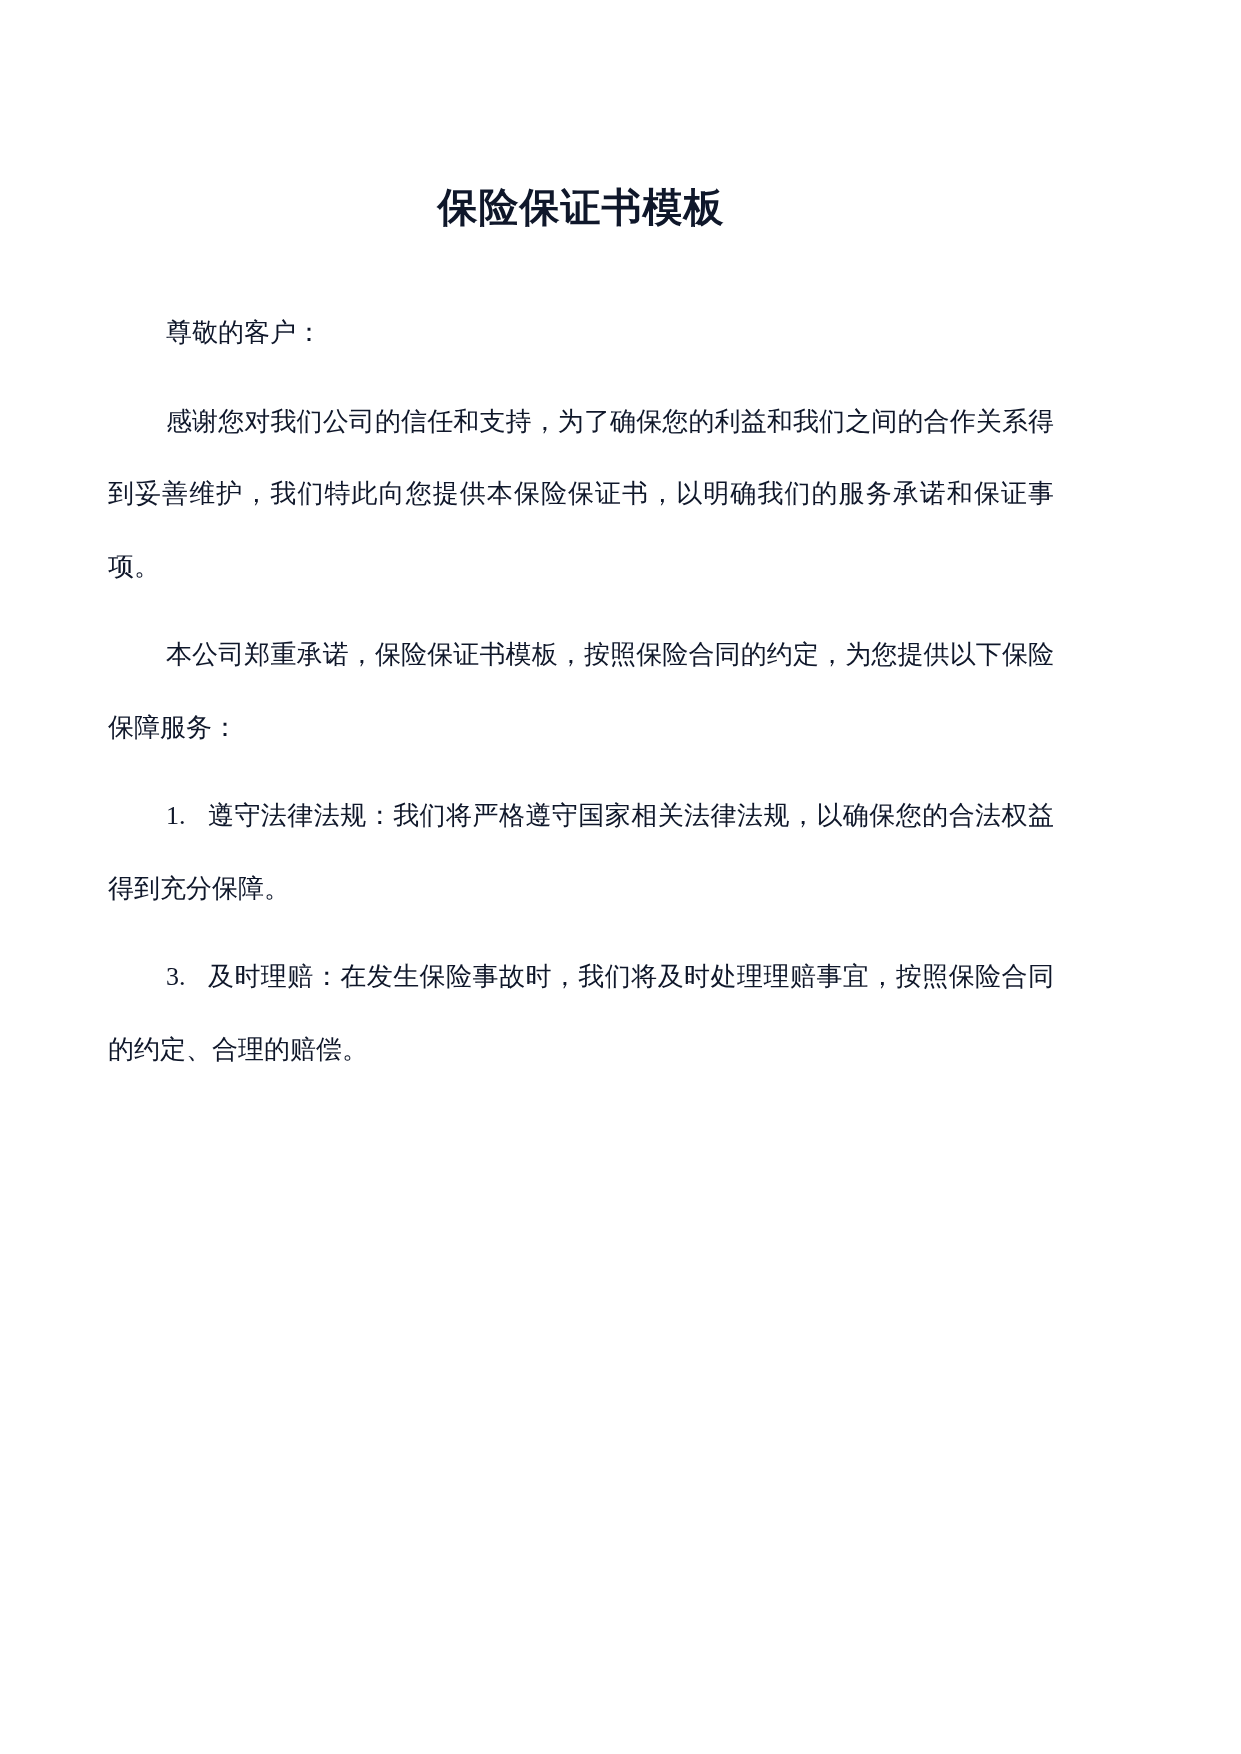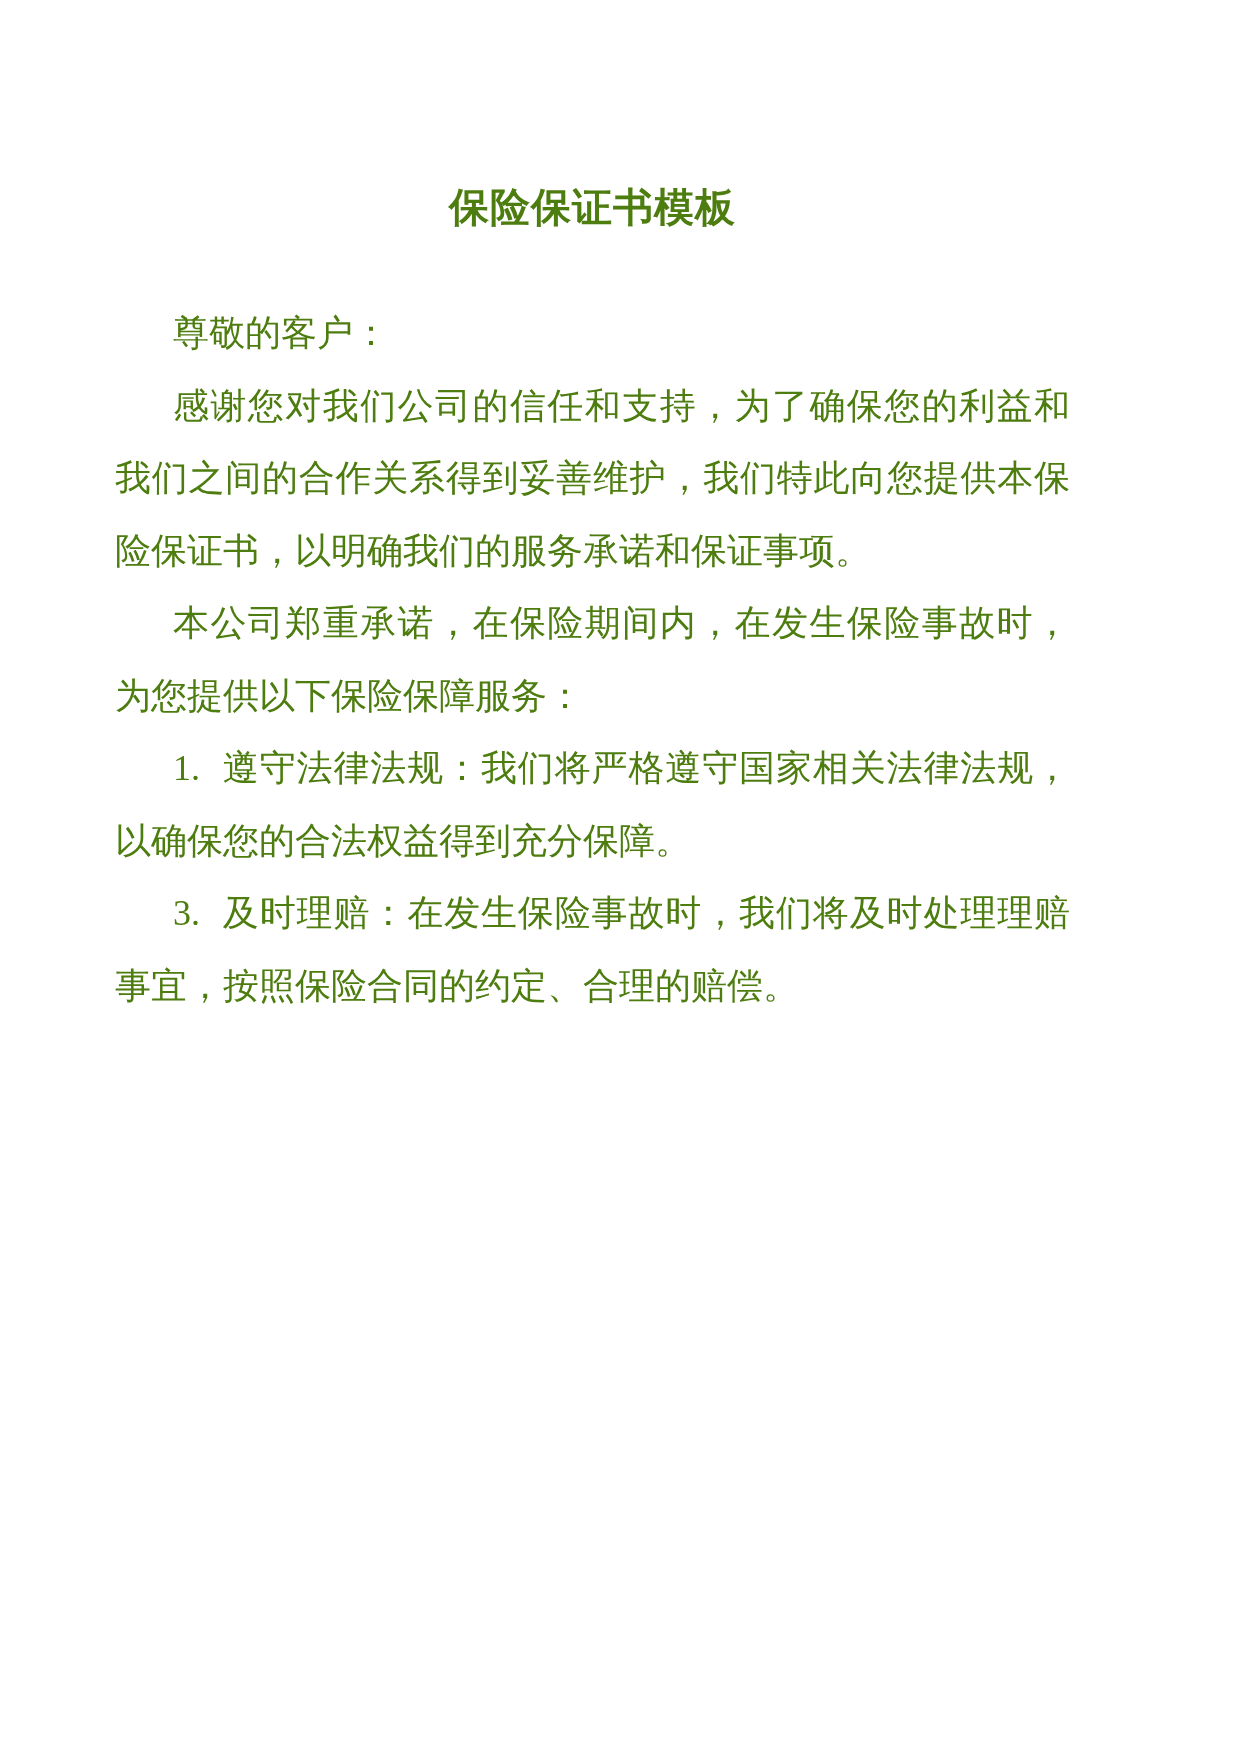--- a/index.html
+++ b/index.html
@@ -5,38 +5,38 @@
   html, body {
     margin: 0;
     padding: 0;
     background: #ffffff;
   }
   .page {
     position: relative;
     width: 1241px;
     height: 1754px;
     background: #ffffff;
-    color: #4d7c0f;
+    color: #0f172a;
     box-sizing: border-box;
-    padding: 181px 171px 0 115px;
+    padding: 181px 171px 0 92px;
     font-family: "Liberation Serif", serif;
     overflow: hidden;
   }
   .title {
     margin: 0 0 64px 0;
     font-family: "Liberation Sans", sans-serif;
     font-weight: 700;
     font-size: 40px;
     line-height: 52px;
     text-align: center;
     letter-spacing: 1px;
   }
   .para {
-    margin: 0;
-    font-size: 36px;
+    margin: 16px;
+    font-size: 26px;
     line-height: 72.5px;
     text-align: justify;
     text-indent: 58px;
     word-break: break-all;
   }
   .list-marker {
     margin-right: 22px;
   }
 </style>
 </head>
@@ -44,21 +44,21 @@
 
 <div class="page">
 
   <h1 class="title">保险保证书模板</h1>
 
   <p class="para">尊敬的客户：</p>
 
   <p class="para">感谢您对我们公司的信任和支持，为了确保您的利益和我们之间的合作关系得到妥善维护，我们特此向您提供本保险保证书，以明确我们的服务承诺和保证事项。</p>
 
 
-  <p class="para">本公司郑重承诺，在保险期间内，在发生保险事故时，为您提供以下保险保障服务：</p>
+  <p class="para">本公司郑重承诺，保险保证书模板，按照保险合同的约定，为您提供以下保险保障服务：</p>
 
   <p class="para">
     <span class="list-marker">1.</span><span>遵守法律法规：我们将严格遵守国家相关法律法规，以确保您的合法权益得到充分保障。</span>
   </p>
 
 
   <p class="para">
     <span class="list-marker">3.</span><span>及时理赔：在发生保险事故时，我们将及时处理理赔事宜，按照保险合同的约定、合理的赔偿。</span>
   </p>
 

